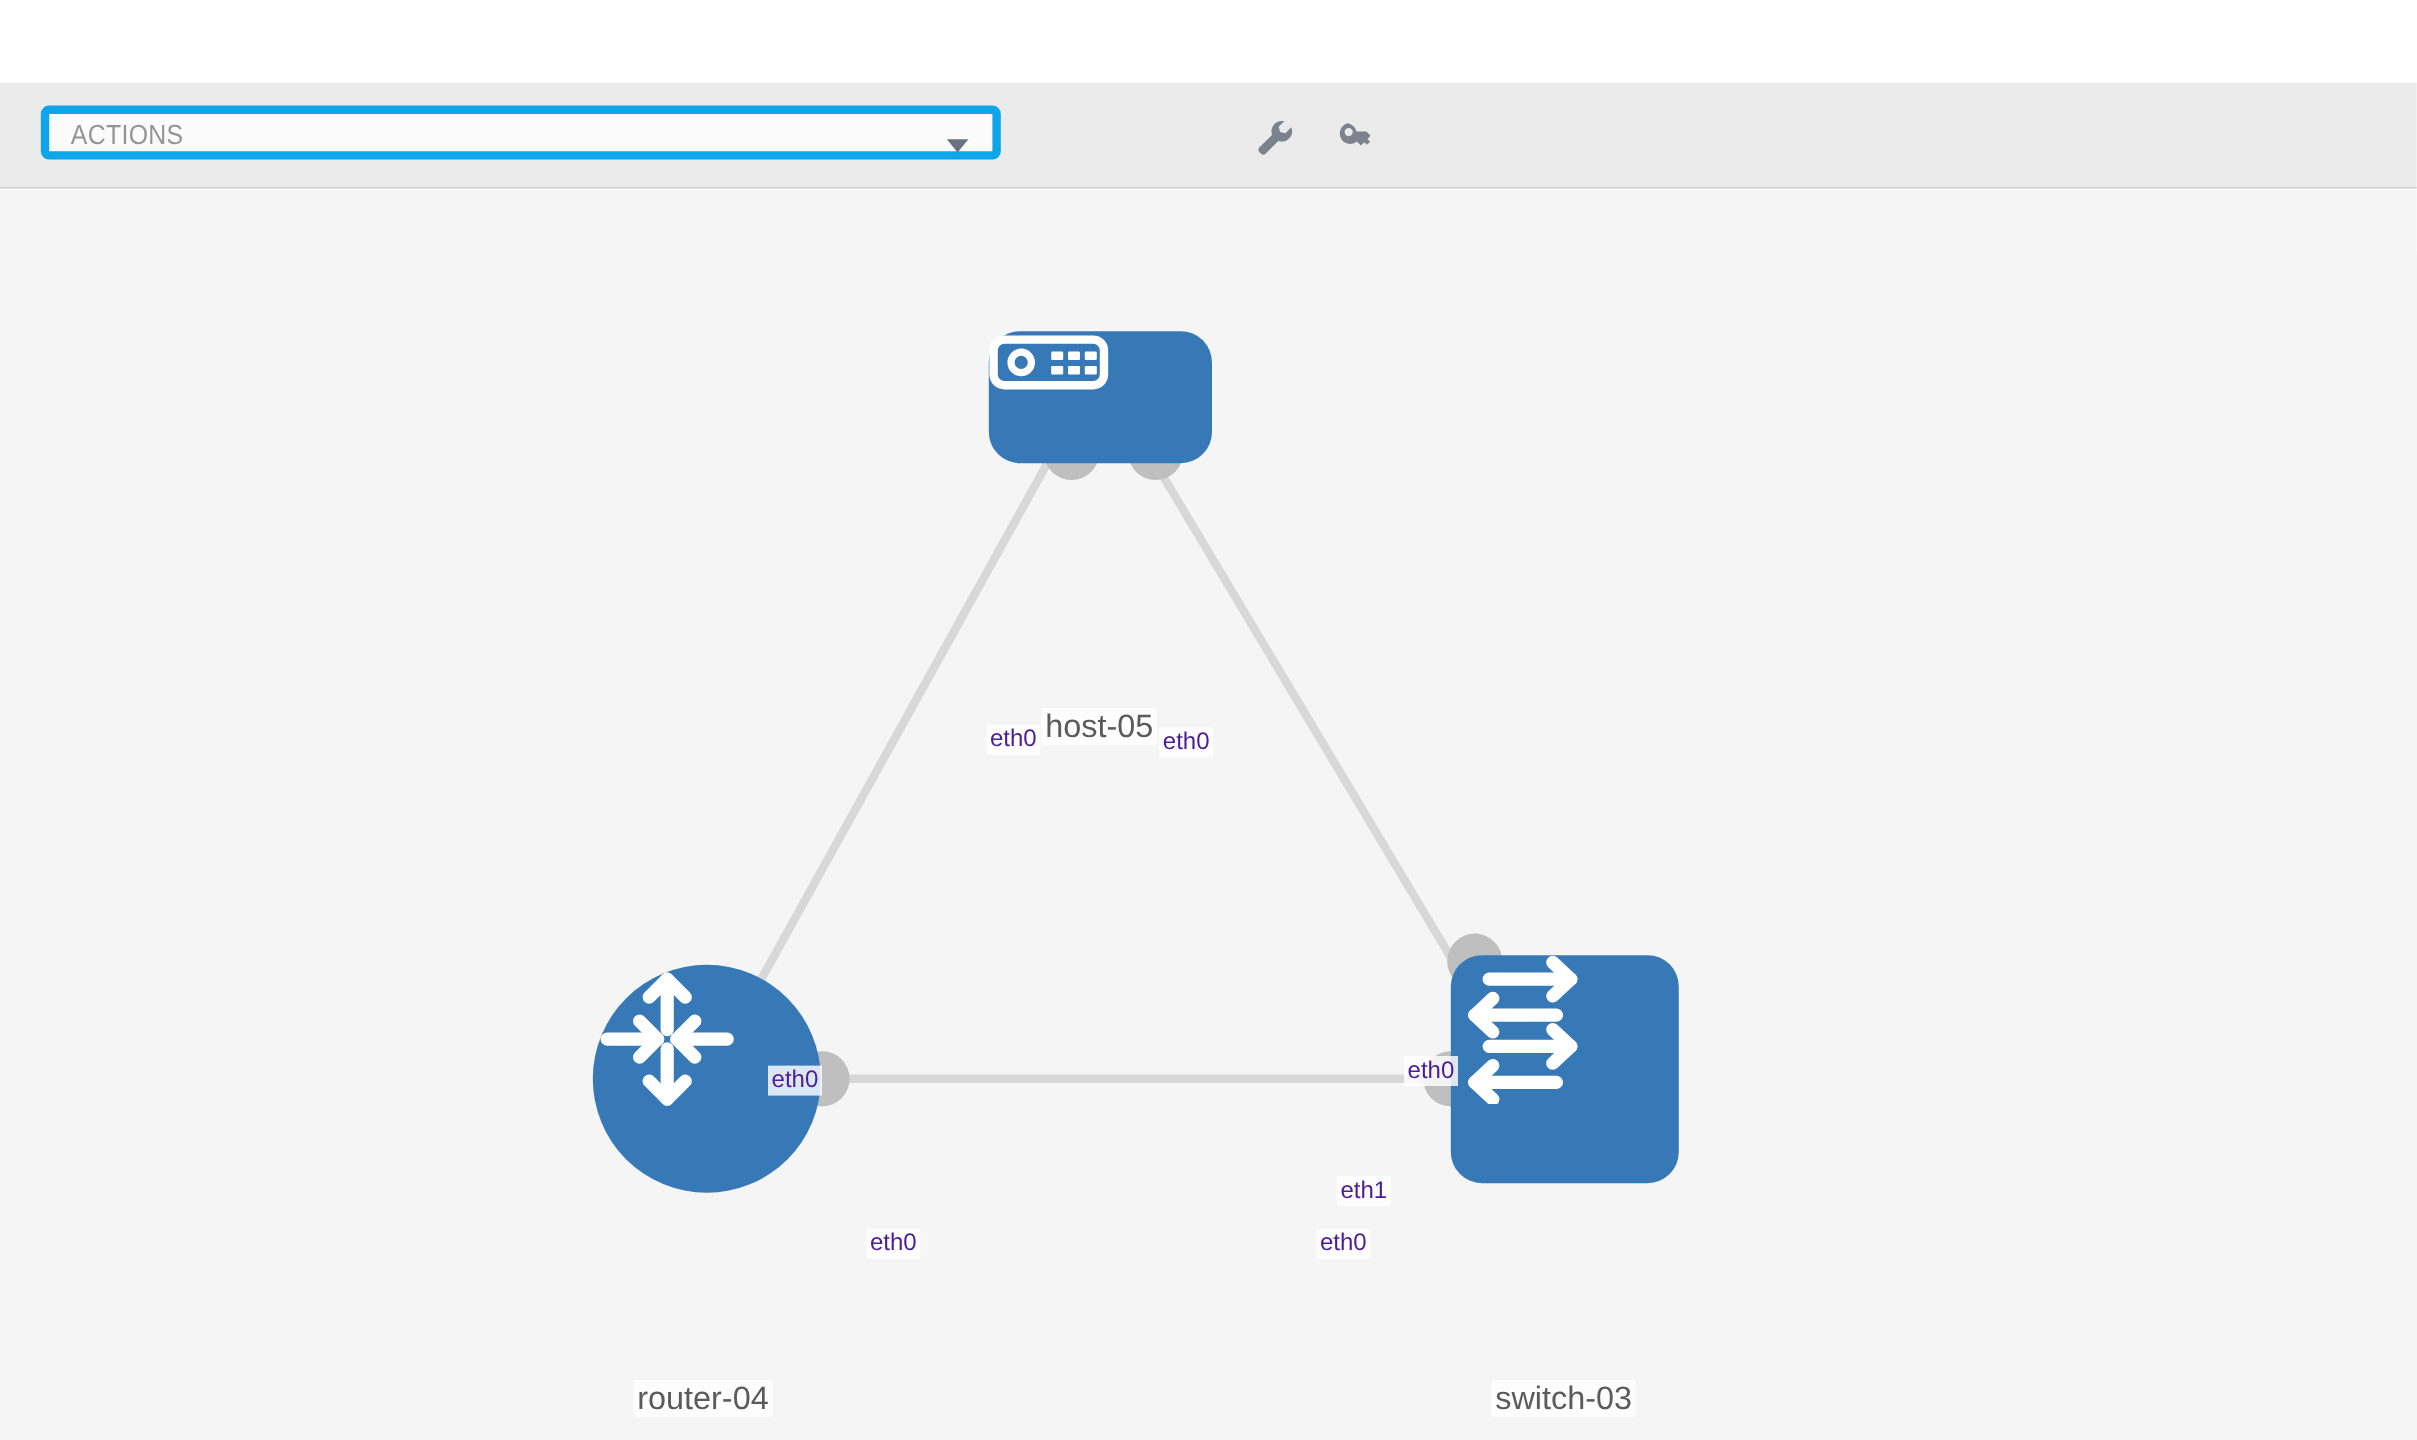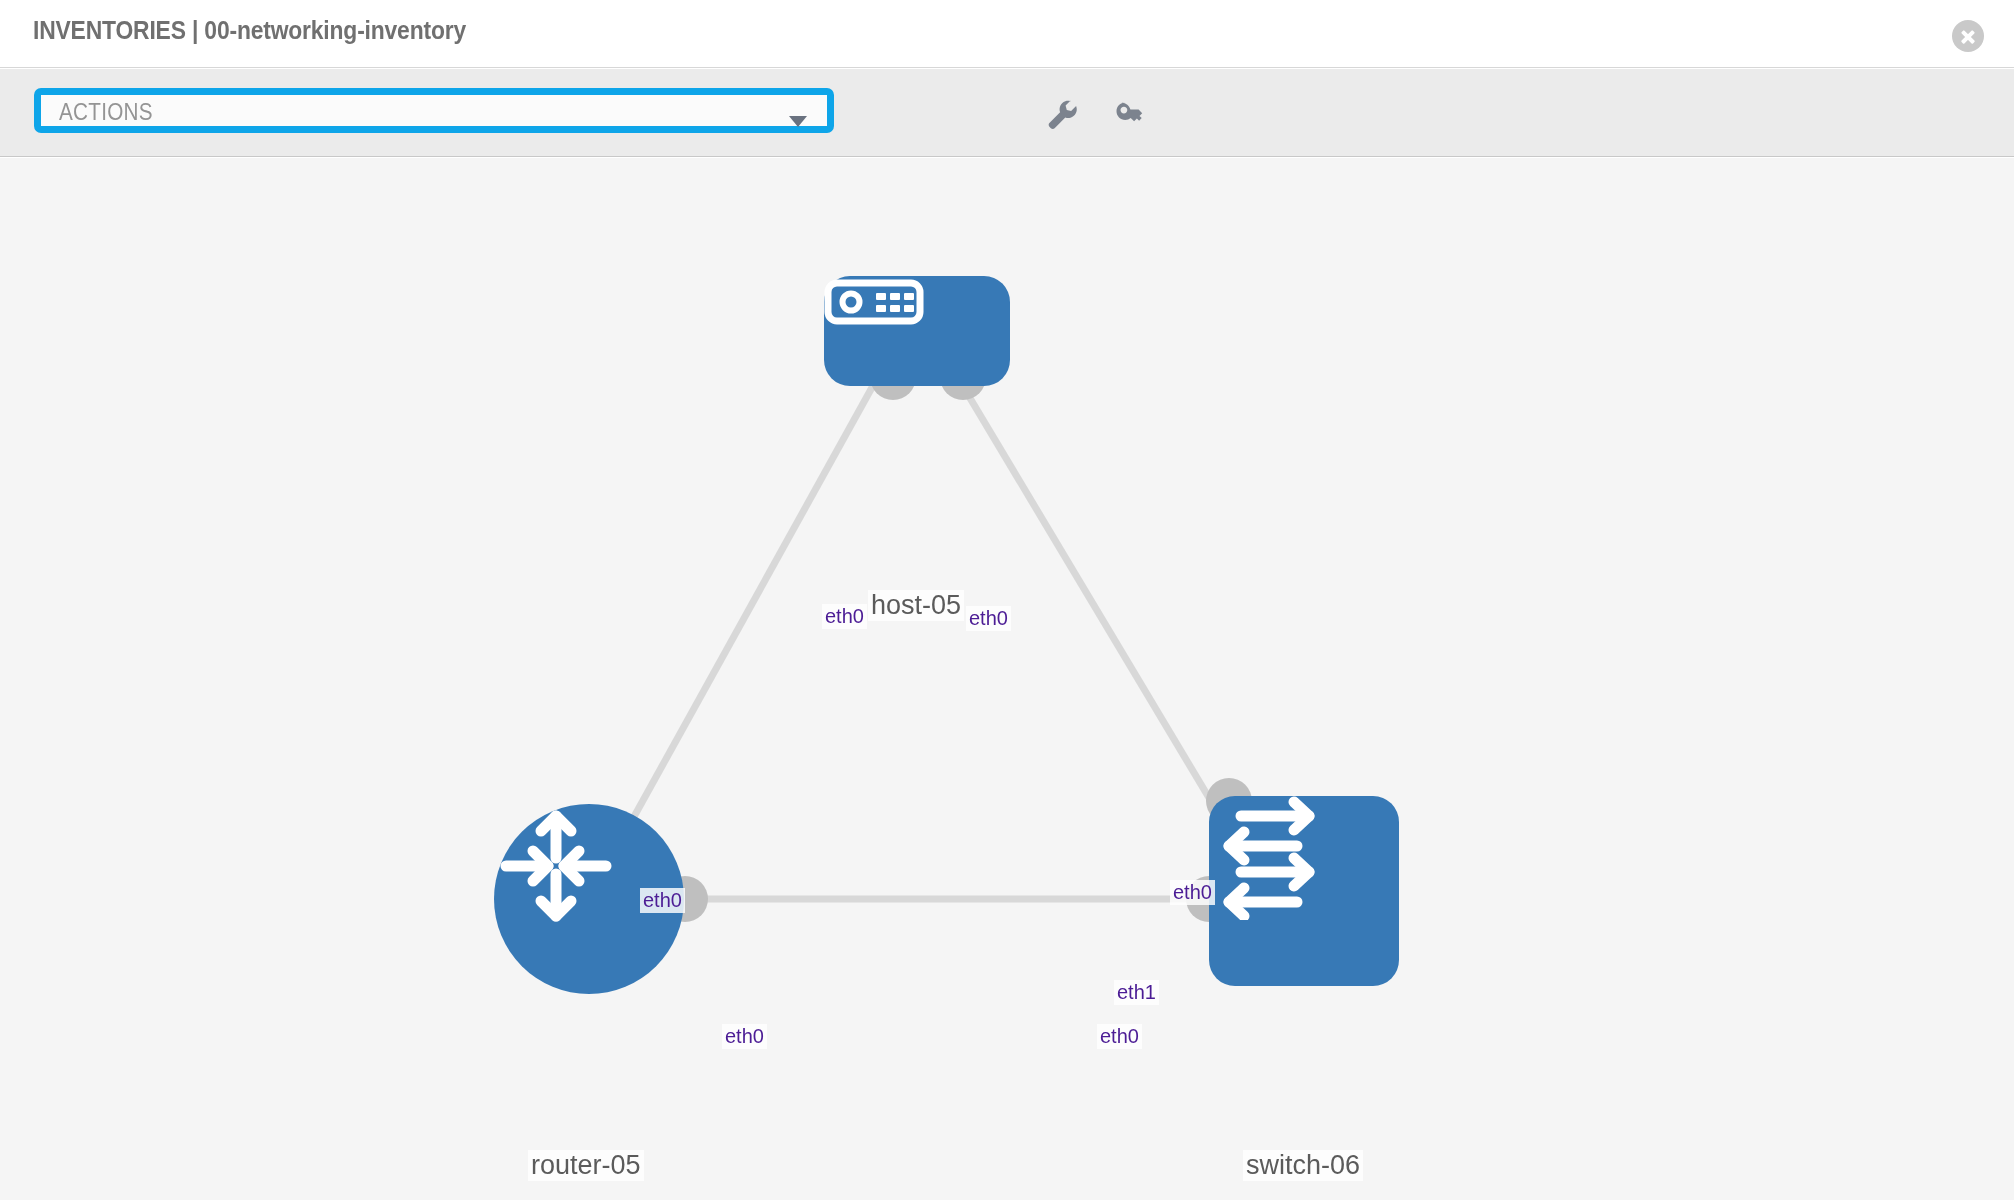--- a/index.html
+++ b/index.html
@@ -156,24 +156,20 @@
     background: rgba(255,255,255,0.82);
     padding: 1px 3px;
     white-space: nowrap;
   }
 </style>
 </head>
 <body>
 
 <div id="app">
 
-  <div class="header">
-    <div class="page-title">INVENTORIES | 00-networking-inventory</div>
-    <div class="close-btn"></div>
-  </div>
 
   <div class="toolbar">
 
     <div class="select-box" id="actions-select">
       <span class="sel-label">ACTIONS</span>
       <span class="caret"></span>
     </div>
 
     <div class="tool-icon" id="wrench-icon">
       <svg width="36" height="36" viewBox="0 0 36 36">
@@ -256,22 +252,22 @@
           <line x1="32" y1="76" x2="100" y2="76"></line>
           <polyline points="85,62 100,76 85,90"></polyline>
 
           <line x1="88" y1="106" x2="20" y2="106"></line>
           <polyline points="35,92 20,106 35,120"></polyline>
         </g>
       </svg>
     </div>
 
     <div class="node-label" style="left:868px; top:432px;">host-05</div>
-    <div class="node-label" style="left:528px; top:992px;">router-05</div>
-    <div class="node-label" style="left:1243px; top:992px;">switch-06</div>
+    <div class="node-label" style="left:528px; top:992px;">router-04</div>
+    <div class="node-label" style="left:1243px; top:992px;">switch-03</div>
 
     <div class="edge-label" style="left:822px; top:446px;">eth0</div>
     <div class="edge-label" style="left:640px; top:730px;">eth0</div>
 
     <div class="edge-label" style="left:966px; top:448px;">eth0</div>
     <div class="edge-label" style="left:1170px; top:722px;">eth0</div>
 
     <div class="edge-label" style="left:722px; top:866px;">eth0</div>
     <div class="edge-label" style="left:1097px; top:866px; z-index:1;">eth0</div>
     <div class="edge-label" style="left:1114px; top:822px; z-index:2;">eth1</div>

